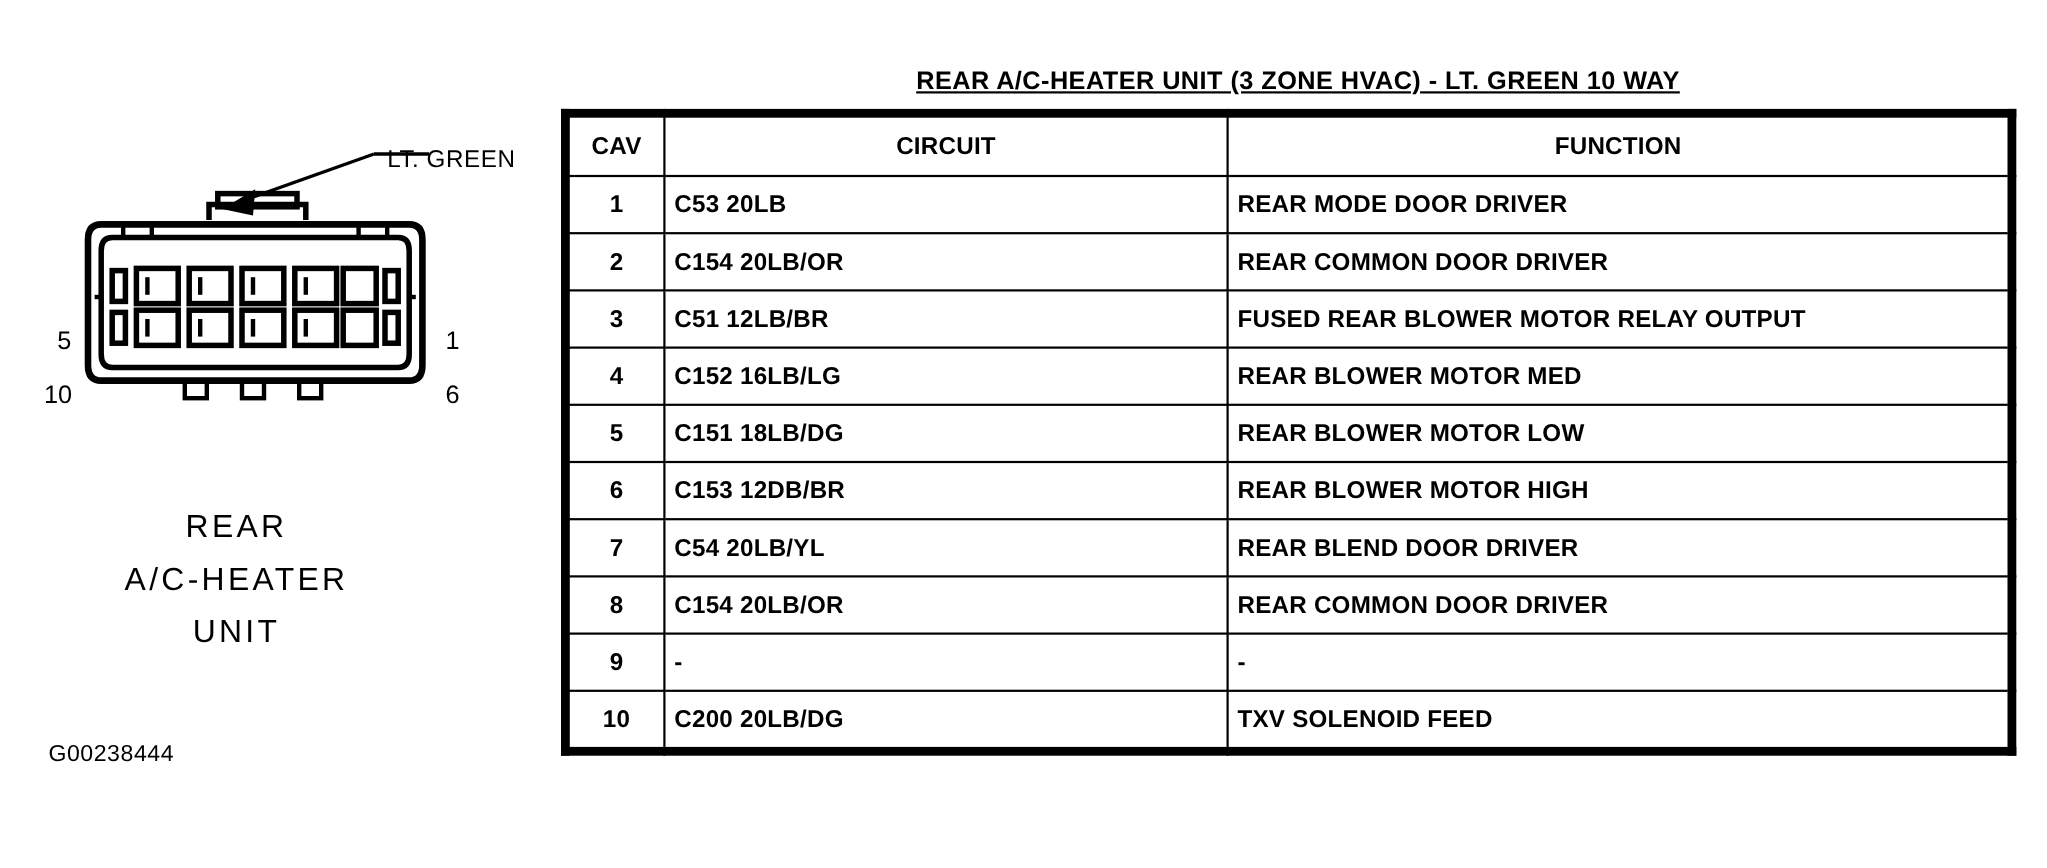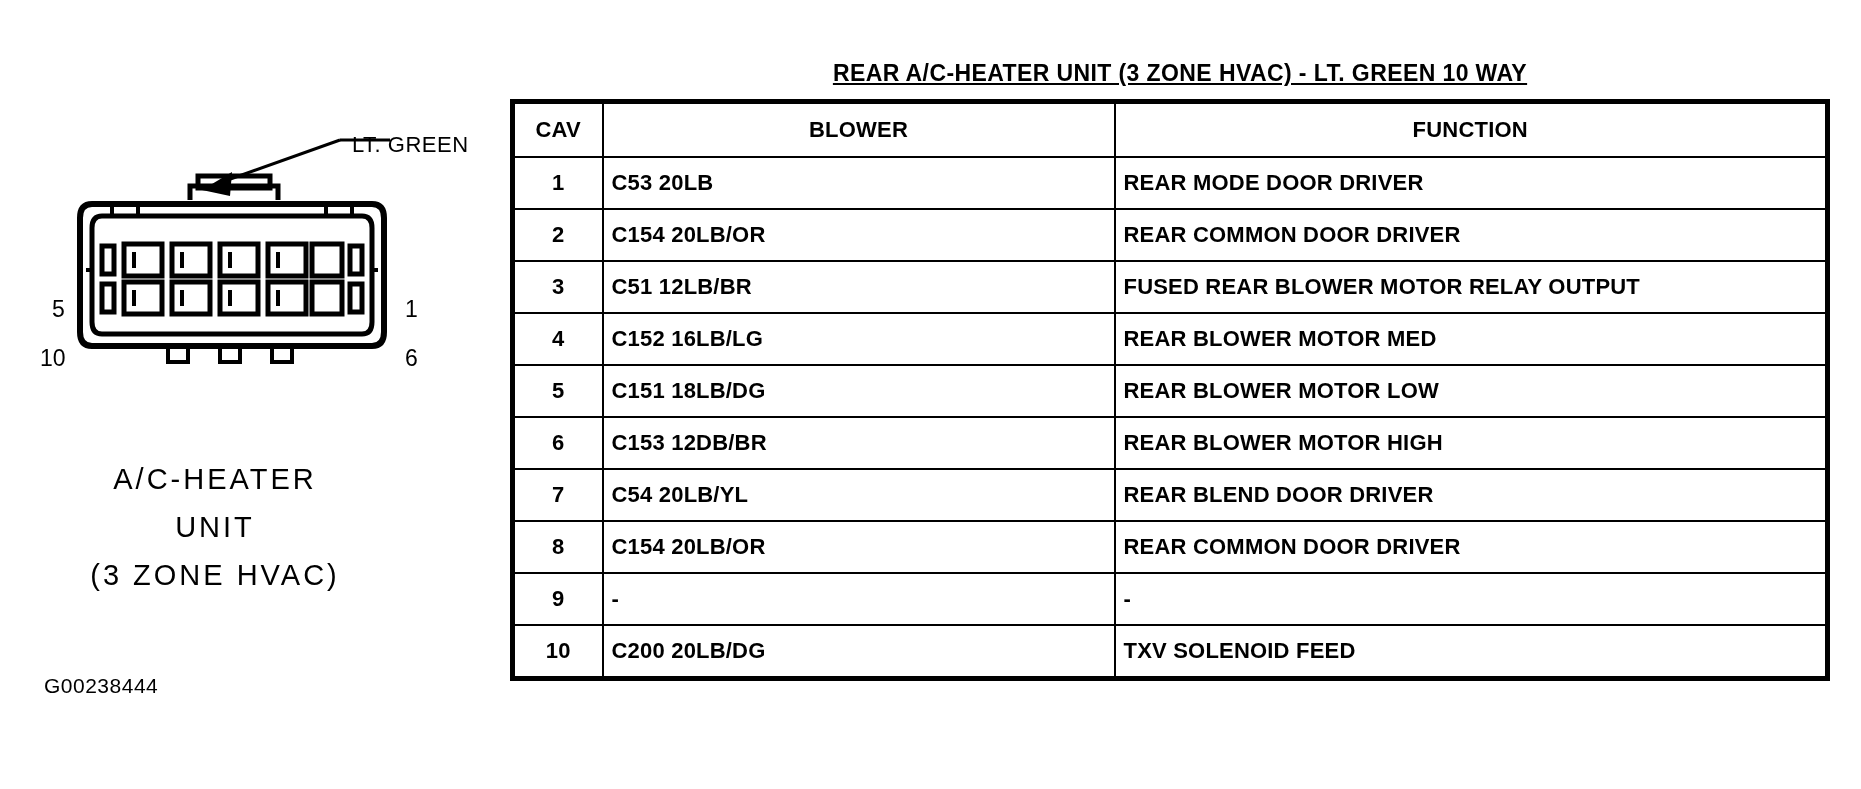--- a/index.html
+++ b/index.html
@@ -86,21 +86,21 @@
     letter-spacing: 0.4px;
     margin-bottom: 12px;
     margin-left: 10px;
     text-decoration: underline;
   }
 
   table#pinout-table {
     border-collapse: collapse;
     width: 1315px;
     table-layout: fixed;
-    border: 5px solid #000000;
+    border: 8px solid #000000;
   }
   table#pinout-table th,
   table#pinout-table td {
     border: 2px solid #000;
     height: 50px;
     font-size: 22px;
     font-weight: bold;
     padding: 0 8px;
     letter-spacing: 0.2px;
   }
@@ -182,41 +182,41 @@
       <line x1="238" y1="170" x2="238" y2="186"></line>
     </g>
   </svg>
 
   <span class="pin-num" id="pin-5-label">5</span>
   <span class="pin-num" id="pin-10-label">10</span>
   <span class="pin-num" id="pin-1-label">1</span>
   <span class="pin-num" id="pin-6-label">6</span>
 
   <div id="connector-caption">
+    <div>REAR</div>
     <div>A/C-HEATER</div>
     <div>UNIT</div>
-    <div>(3 ZONE HVAC)</div>
   </div>
 
   <div id="figure-id">G00238444</div>
 </div>
 
 <div id="table-panel">
   <div id="table-title">REAR A/C-HEATER UNIT (3 ZONE HVAC) - LT. GREEN 10 WAY</div>
 
   <table id="pinout-table">
     <colgroup>
       <col class="c-cav">
         <col class="c-circ">
         <col class="c-func">
     </colgroup>
     <thead>
       <tr>
         <th>CAV</th>
-        <th>BLOWER</th>
+        <th>CIRCUIT</th>
         <th>FUNCTION</th>
       </tr>
     </thead>
     <tbody>
       <tr>
         <td class="cav">1</td>
         <td class="circ">C53 20LB</td>
         <td class="func">REAR MODE DOOR DRIVER</td>
       </tr>
       <tr>

